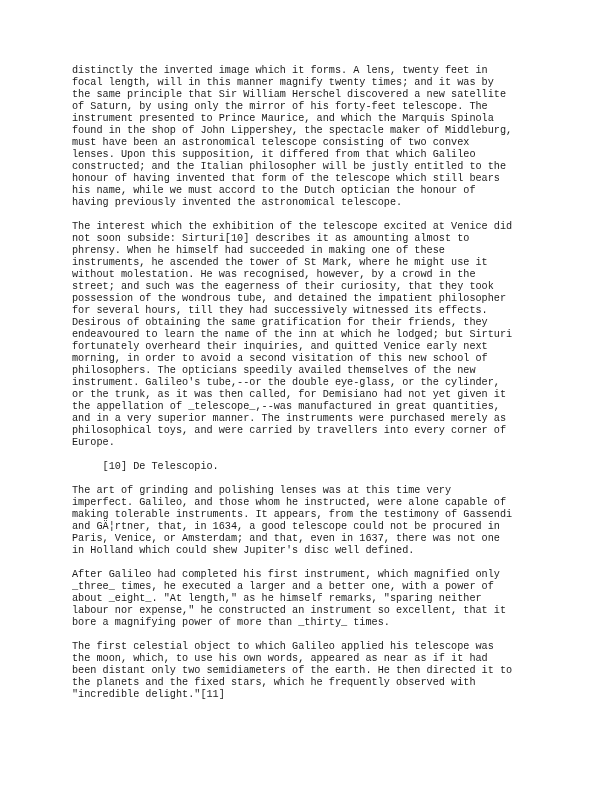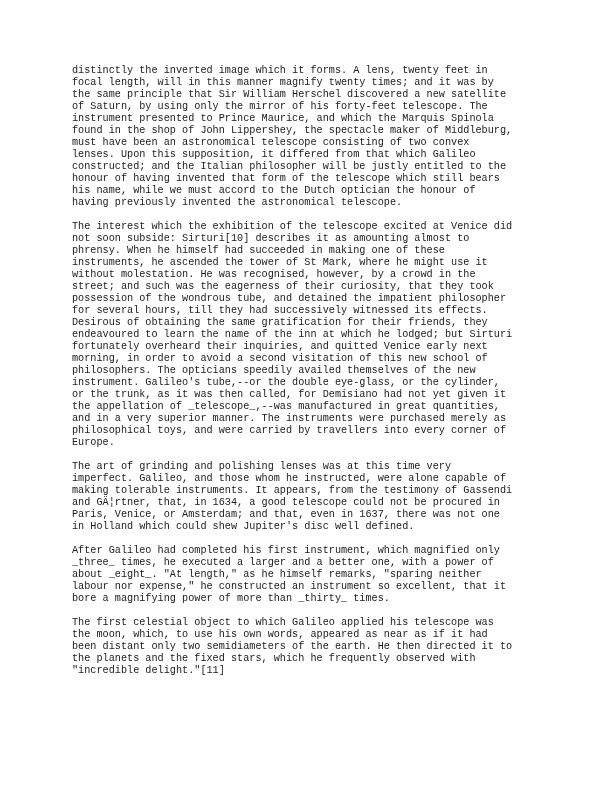--- a/index.html
+++ b/index.html
@@ -62,20 +62,21 @@
 endeavoured to learn the name of the inn at which he lodged; but Sirturi
 fortunately overheard their inquiries, and quitted Venice early next
 morning, in order to avoid a second visitation of this new school of
 philosophers. The opticians speedily availed themselves of the new
 instrument. Galileo's tube,--or the double eye-glass, or the cylinder,
 or the trunk, as it was then called, for Demisiano had not yet given it
 the appellation of _telescope_,--was manufactured in great quantities,
 and in a very superior manner. The instruments were purchased merely as
 philosophical toys, and were carried by travellers into every corner of
 Europe.</div>
+      <div class="paragraph">     [10] De Telescopio.</div>
       <div class="paragraph">The art of grinding and polishing lenses was at this time very
 imperfect. Galileo, and those whom he instructed, were alone capable of
 making tolerable instruments. It appears, from the testimony of Gassendi
 and GÄ¦rtner, that, in 1634, a good telescope could not be procured in
 Paris, Venice, or Amsterdam; and that, even in 1637, there was not one
 in Holland which could shew Jupiter's disc well defined.</div>
       <div class="paragraph">After Galileo had completed his first instrument, which magnified only
 _three_ times, he executed a larger and a better one, with a power of
 about _eight_. "At length," as he himself remarks, "sparing neither
 labour nor expense," he constructed an instrument so excellent, that it

